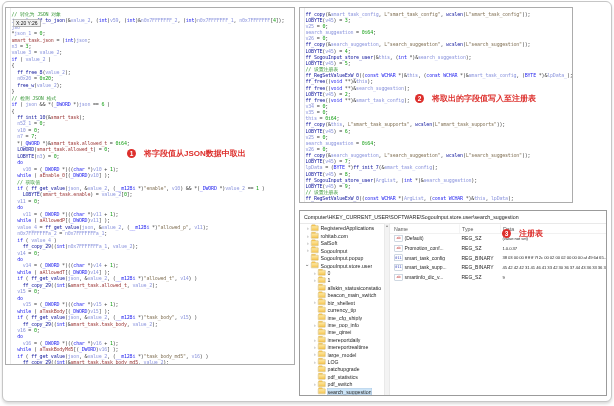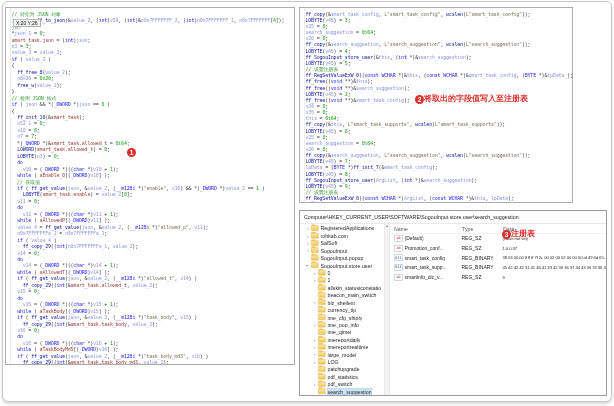--- a/index.html
+++ b/index.html
@@ -57,21 +57,21 @@
   .reg-row .c-type,.reg-row .c-data{border-left:none;}
   .vicon{display:inline-block;width:14px;height:11px;border:1px solid #9fb2c6;background:#fff;
     font-size:7px;line-height:10px;text-align:center;margin:0 4px 0 1px;
     font-family:"DejaVu Sans Mono",monospace;flex:0 0 auto;}
   .vicon.string{color:#c03333;}
   .vicon.binary{color:#3344bb;}
   .name-text{overflow:hidden;}
   .cell-data{font-size:8.5px;color:#2d2d2d;overflow:hidden;letter-spacing:-.2px;}
 
   
-  .ann{position:absolute;display:flex;align-items:flex-end;gap:0;color:var(--ann);
+  .ann{position:absolute;display:flex;align-items:center;gap:8px;color:var(--ann);
     font-weight:bold;font-size:8px;white-space:nowrap;z-index:6;}
   .badge{width:9px;height:9px;border-radius:50%;background:var(--ann);color:#fff;
     font-size:6.5px;line-height:9.5px;text-align:center;flex:0 0 auto;font-weight:bold;}
 
   
   .tip{position:absolute;left:13px;top:19px;z-index:5;}
   .tip-inner{transform:scale(.5);transform-origin:0 0;background:#f2f2f2;border:1px solid #8f8f8f;
     box-shadow:1px 1px 2px rgba(0,0,0,.3);font-size:10px;color:#111;padding:1px 5px;white-space:nowrap;}
 </style>
 </head>
@@ -265,20 +265,21 @@
     </div>
   </div>
 </section>
 
 <div class="tip">
   <div class="tip-inner">X:20 Y:26</div>
 </div>
 
 <div class="ann" style="left:127px;top:148px;">
   <span class="badge">1</span>
+  <span>将字段值从JSON数据中取出</span>
 </div>
 <div class="ann" style="left:415px;top:93px;">
   <span class="badge">2</span>
   <span>将取出的字段值写入至注册表</span>
 </div>
 <div class="ann" style="left:502px;top:228px;">
   <span class="badge">3</span>
   <span>注册表</span>
 </div>
 

